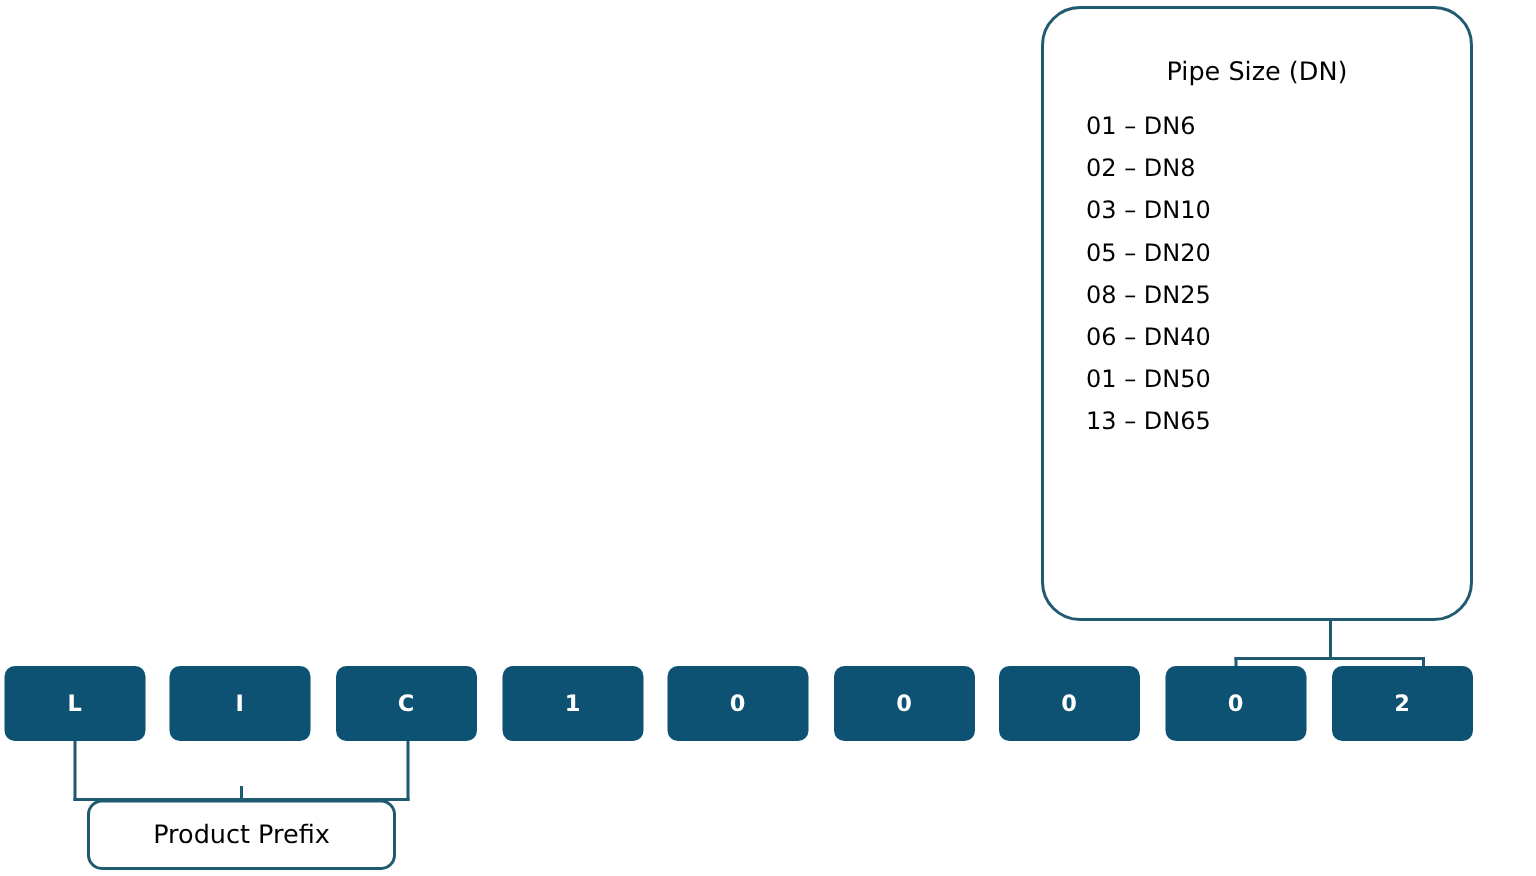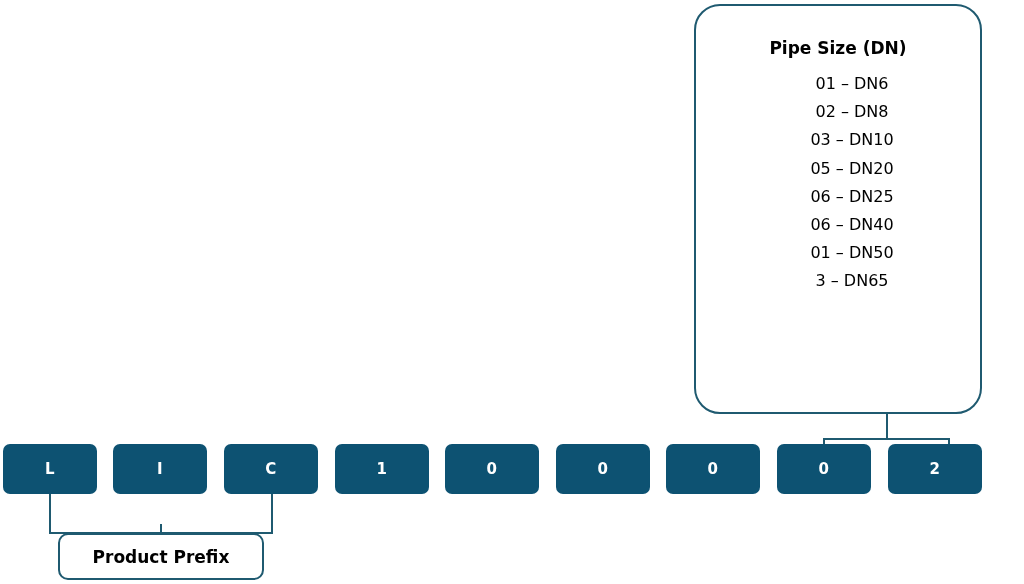--- a/index.html
+++ b/index.html
@@ -40,21 +40,21 @@
     background: #ffffff;
     border: 2px solid #1f5a70;
     border-radius: 26px;
     box-sizing: border-box;
   }
   .callout.small {
     border-radius: 10px;
   }
   .callout-title {
     text-align: center;
-    font-weight: bold;
+    font-weight: normal;
     font-size: 17px;
     color: #000000;
   }
   .callout-list {
     margin: 0;
     padding: 0;
     list-style: none;
   }
   .callout-list li {
     font-size: 16px;
@@ -71,29 +71,29 @@
   .line.h { height: 2px; }
   .line.v { width: 2px; }
 </style>
 </head>
 <body>
 
 <div id="canvas">
 
   <div class="callout" style="left:694px; top:4px; width:288px; height:410px;">
     <div class="callout-title" style="margin-top:32px;">Pipe Size (DN)</div>
-    <ul class="callout-list" style="margin-top:12px; margin-left:28px;text-align:center;">
+    <ul class="callout-list" style="margin-top:12px; margin-left:28px;">
       <li>01 – DN6</li>
       <li>02 – DN8</li>
       <li>03 – DN10</li>
       <li>05 – DN20</li>
-      <li>06 – DN25</li>
+      <li>08 – DN25</li>
       <li>06 – DN40</li>
       <li>01 – DN50</li>
-      <li>3 – DN65</li>
+      <li>13 – DN65</li>
     </ul>
   </div>
 
   <div class="line v" style="left:886px; top:414px; height:26px;"></div>
   <div class="line h" style="left:823px; top:438px; width:127px;"></div>
   <div class="line v" style="left:823px; top:438px; height:8px;"></div>
   <div class="line v" style="left:948px; top:438px; height:8px;"></div>
 
   <div class="code-box" style="left:3px; width:94px;">
     <span>L</span>

